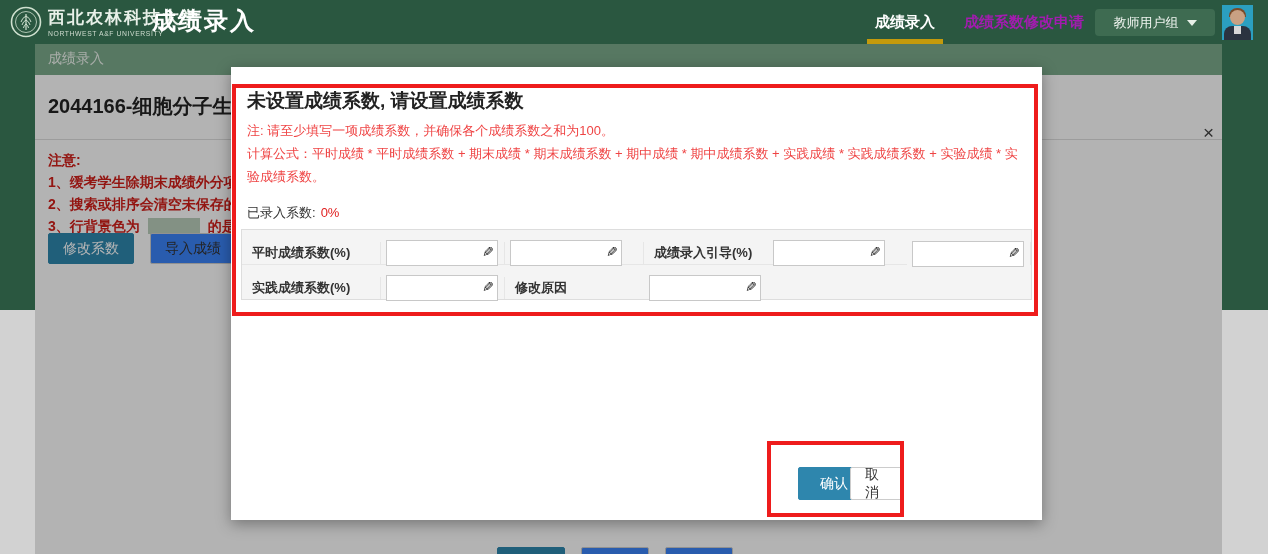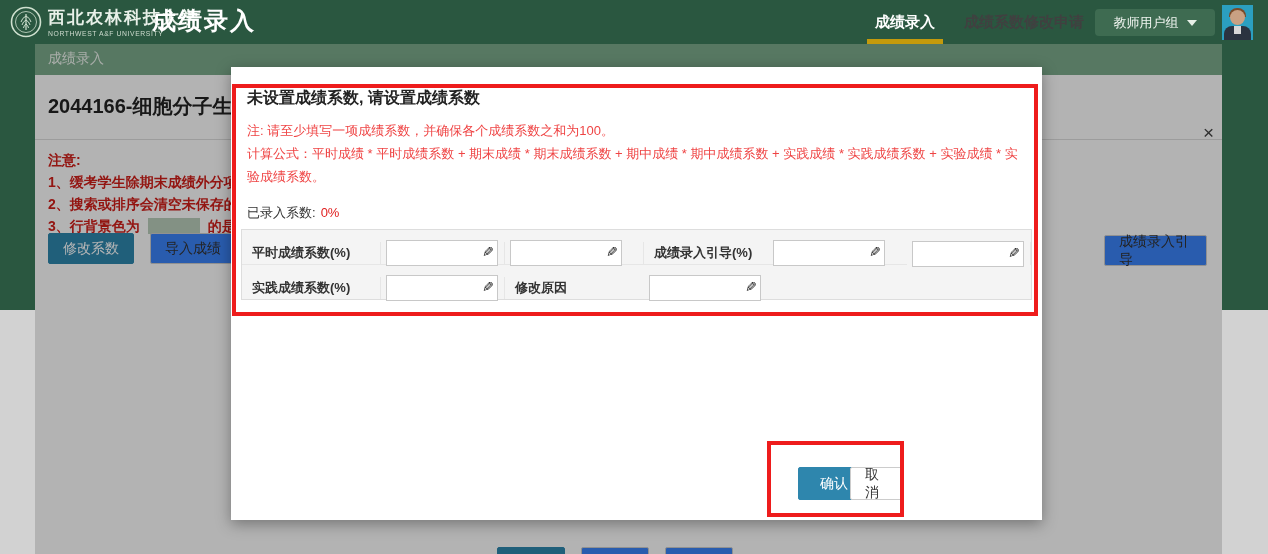--- a/index.html
+++ b/index.html
@@ -11,21 +11,21 @@
   .bg-green { position:absolute; left:0; top:0; width:1268px; height:310px; background:#2a5740; }
   .bg-gray  { position:absolute; left:0; top:310px; width:1268px; height:244px; background:#d2d2d2; }
 
   
   .header { position:absolute; left:0; top:0; width:1268px; height:33px; z-index:10;text-decoration:underline; }
   .logo-wrap { position:absolute; left:10px; top:6px; width:32px; height:32px; }
   .uni-names { position:absolute; left:48px; top:6px; color:#dfe9df; }
   .uni-cn { font-family:"Liberation Serif","DejaVu Serif",serif; font-weight:bold; font-size:17px; letter-spacing:2px; color:#e8f0e8; }
   .uni-en { font-size:6.8px; letter-spacing:0.6px; color:#cfdccf; margin-top:1px; }
   .app-title { position:absolute; left:152px; top:5px; font-size:24px; font-weight:bold; color:#ffffff; letter-spacing:2px; }
-  .tab { position:absolute; top:0; height:44px; line-height:44px; font-size:15px; font-weight:bold; color:#404040; cursor:pointer; text-align:center; }
+  .tab { position:absolute; top:0; height:44px; line-height:44px; font-size:15px; font-weight:bold; color:#a21caf; cursor:pointer; text-align:center; }
   .tab.active { color:#ffffff; }
   .tab .underline { position:absolute; left:0; bottom:0; width:100%; height:5px; background:#c49a0c; }
   .user-group { position:absolute; left:1095px; top:9px; width:120px; height:27px; background:#3e6b51; border-radius:4px; color:#f0f5f0; font-size:13px; display:flex; align-items:center; justify-content:center; gap:8px; cursor:pointer; }
   .caret { width:0; height:0; border-left:5px solid transparent; border-right:5px solid transparent; border-top:6px solid #e8f0e8; }
   .avatar { position:absolute; left:1222px; top:5px; width:31px; height:35px; background:#2b9fc0; overflow:hidden; cursor:pointer; }
   .avatar .head { position:absolute; left:8px; top:5px; width:15px; height:15px; border-radius:50%; background:#c9a183; }
   .avatar .hair { position:absolute; left:7px; top:3px; width:17px; height:9px; border-radius:8px 8px 0 0; background:#7a4a28; }
   .avatar .body { position:absolute; left:2px; top:21px; width:27px; height:16px; border-radius:8px 8px 0 0; background:#2b3340; }
   .avatar .shirt { position:absolute; left:12px; top:21px; width:7px; height:8px; background:#d8d8d8; }
 
@@ -44,21 +44,21 @@
   .guide-btn { position:absolute; left:1069px; top:160px; width:103px; height:31px; }
   .close-x { position:absolute; left:1168px; top:48px; font-size:19px; color:#444; cursor:pointer; line-height:19px; }
   .page-footer { position:absolute; left:462px; top:472px; display:flex; gap:16px; }
   .page-footer .btn { width:68px; height:32px; }
 
   
   .overlay { position:absolute; left:35px; top:44px; width:1187px; height:510px; background:rgba(0,0,0,0.29); z-index:40; }
 
   
   .modal { position:absolute; left:231px; top:67px; width:811px; height:453px; background:#ffffff; box-shadow:0 4px 14px rgba(0,0,0,0.35); z-index:60; }
-  .modal-title { position:absolute; left:16px; top:21px; font-size:16px; font-weight:bold; color:#222; }
+  .modal-title { position:absolute; left:16px; top:21px; font-size:19px; font-weight:bold; color:#222; }
   .modal-note { position:absolute; left:16px; top:52px; width:778px; font-size:13px; color:#ef4444; line-height:23px; }
   .entered { position:absolute; left:16px; top:137px; font-size:13px; color:#333; }
   .entered b { color:#e02020; font-weight:normal; margin-left:5px; }
   .coef-table { position:absolute; left:10px; top:162px; width:791px; height:71px; background:#f4f4f4; border:1px solid #dddddd; display:grid; grid-template-columns:139px 124px 139px 124px 139px 124px; grid-template-rows:35px 34px; }
   .coef-cell { border-right:1px solid #e6e6e6; border-bottom:1px solid #e6e6e6; display:flex; align-items:center;margin-top:12px; }
   .coef-cell:nth-child(6n), .coef-cell:nth-last-child(-n+6) { }
   .coef-label { padding-left:10px; font-size:13px; font-weight:bold; color:#333; white-space:nowrap; }
   .coef-input-wrap { position:relative; width:112px; height:26px; margin-left:5px; }
   .coef-input { width:112px; height:26px; border:1px solid #c8c8c8; background:#fff; font-size:13px; padding:0 20px 0 6px; }
   .pencil { position:absolute; right:4px; top:4px; font-size:14px; color:#111; transform:scaleX(-1); pointer-events:none; }
@@ -127,21 +127,20 @@
         <div>2、搜索或排序会清空未保存的成</div>
         <div><span>3、行背景色为</span><span class="swatch" style="background: rgb(185, 204, 186);"></span><span>的是特殊</span></div>
       </div>
 
       <div class="toolbar">
         <div class="btn primary">修改系数</div>
         <div class="btn">导入成绩</div>
         <div class="btn" style="width:64px;">成</div>
       </div>
 
-      <div class="btn guide-btn">成绩录入引导</div>
       <div class="close-x">×</div>
 
       <div class="page-footer">
         <div class="btn primary">保存</div>
         <div class="btn">提交</div>
         <div class="btn">打印</div>
       </div>
     </div>
   </div>
 

